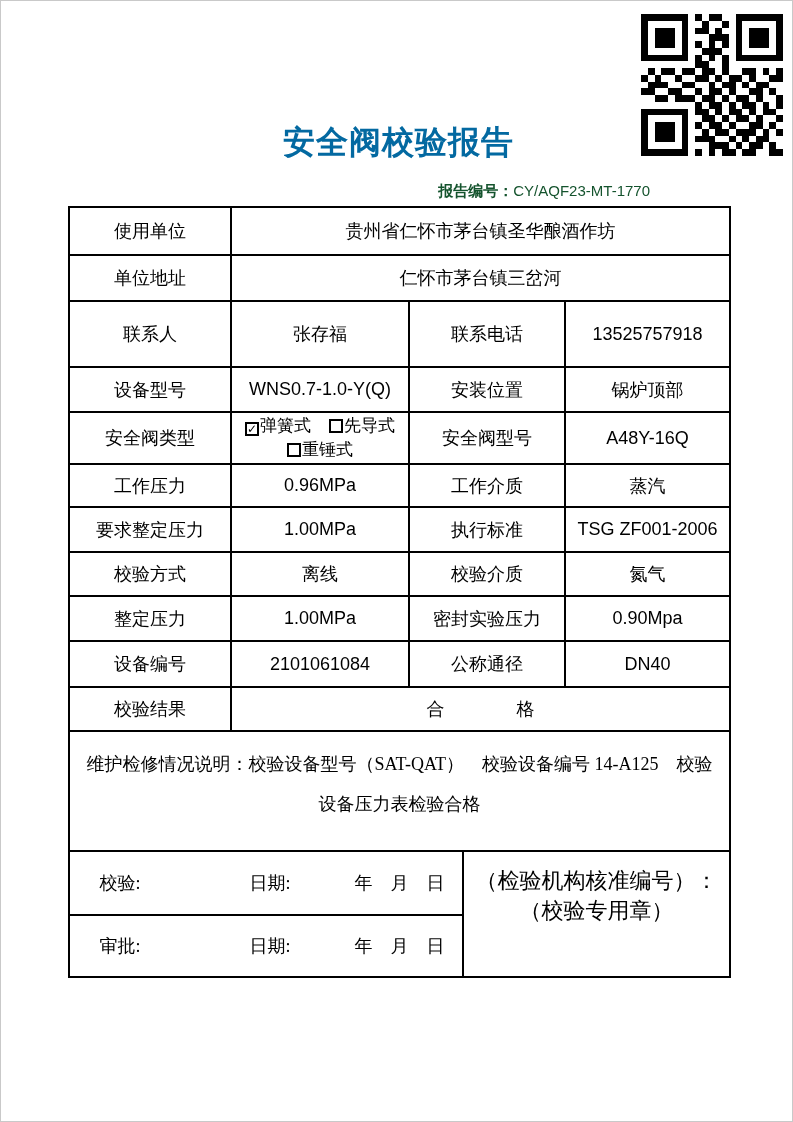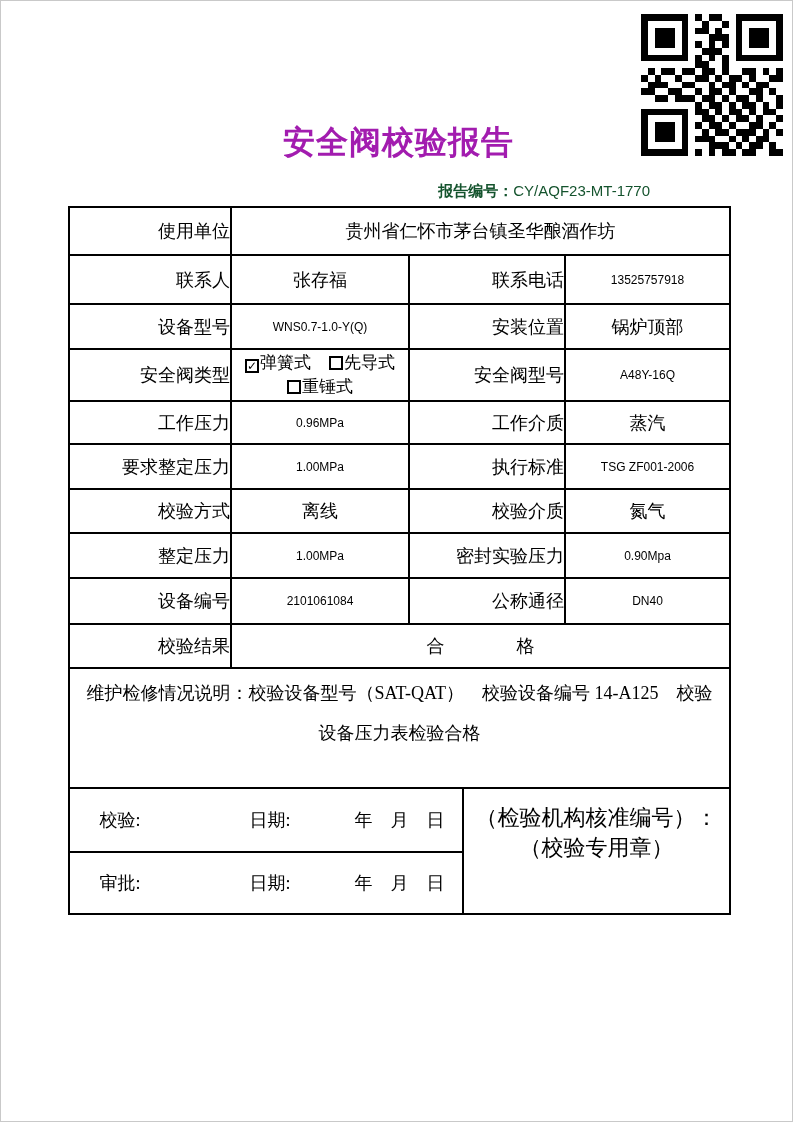--- a/index.html
+++ b/index.html
@@ -8,45 +8,45 @@
           border:1px solid #c9c9c9; overflow:hidden; }
 
   
   .qr { position:absolute; left:640px; top:13px; width:142px; height:142px;
         display:grid; grid-template-columns:repeat(21,1fr); grid-template-rows:repeat(21,1fr);
         background:#fff; }
   .qr .qm { background:#000; }
 
   
   .title { position:absolute; top:120px; left:67px; width:661px; text-align:center;
-           font-size:32px; font-weight:bold; color:#a21caf; letter-spacing:1px; }
+           font-size:32px; font-weight:bold; color:#0369a1; letter-spacing:1px; }
   .report-line { position:absolute; top:181px; right:142px; font-size:15px; color:#14532d; }
   .report-line .lbl { font-weight:bold; }
   .report-line .code { font-family:"Liberation Sans","DejaVu Sans",sans-serif; }
 
   
   .doc { position:absolute; left:67px; top:205px; width:661px; }
   table { border-collapse:collapse; table-layout:fixed; width:661px; }
   table + table { margin-top:-2px; }
   td { border:2px solid #000; text-align:center; vertical-align:middle;
        color:#000; overflow:hidden; }
-  .lab   { font-size:18px;text-align:right; }
+  .lab   { font-size:18px; }
   .val-cn{ font-size:18px; }
-  .val-en{ font-family:"Liberation Sans","DejaVu Sans",sans-serif; font-size:12px; }
+  .val-en{ font-family:"Liberation Sans","DejaVu Sans",sans-serif; font-size:18px; }
 
   
   .cbcell { font-size:17px; line-height:24px; padding:1px 0; }
   .cb { display:inline-block; width:14px; height:14px; border:2px solid #000;
         line-height:10px; font-size:12px; font-weight:bold; text-align:center;
         vertical-align:-2px; margin-right:1px;
         font-family:"DejaVu Sans","Liberation Sans",sans-serif; }
   .gap { display:inline-block; width:18px; }
 
   
-  .note { text-align:center; font-size:18px; line-height:40px; padding-top:4px;
+  .note { text-align:center; font-size:18px; line-height:40px; padding-top:12px;
           vertical-align:top; }
 
   
   .sig-left { text-align:left; }
   .sig-row { display:flex; align-items:center; padding-left:12px; font-size:18px;justify-content:center; }
   .sig-name { display:inline-block; width:150px; text-align:left; }
   .sig-date { display:inline-block; width:105px; text-align:left; }
   .org-cell { vertical-align:top; font-size:22px;border-radius:6px; }
   .org-l1 { margin-top:14px; }
   .org-l2 { margin-top:0; }
@@ -513,21 +513,25 @@
           <col style="width:162px">
           <col style="width:178px">
           <col style="width:156px">
           <col style="width:165px">
         </colgroup>
       <tbody>
           <tr style="height:48px">
         <td class="lab">使用单位</td>
         <td class="val-cn" colspan="3">贵州省仁怀市茅台镇圣华酿酒作坊</td>
       </tr>
-      <tr style="height:49px">
+      <tr style="height:46px">
+        <td class="lab">单位地址</td>
+        <td class="val-cn" colspan="3">仁怀市茅台镇三岔河</td>
+      </tr>
+      <tr style="height:66px">
         <td class="lab">联系人</td>
         <td class="val-cn">张存福</td>
         <td class="lab">联系电话</td>
         <td class="val-en">13525757918</td>
       </tr>
       <tr style="height:45px">
         <td class="lab">设备型号</td>
         <td class="val-en">WNS0.7-1.0-Y(Q)</td>
         <td class="lab">安装位置</td>
         <td class="val-cn">锅炉顶部</td>

